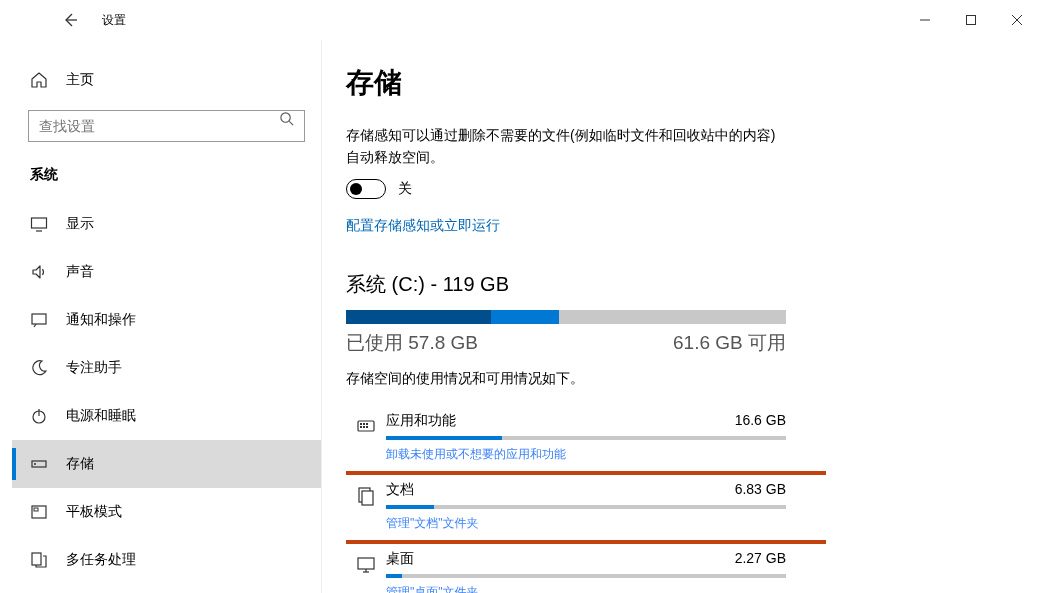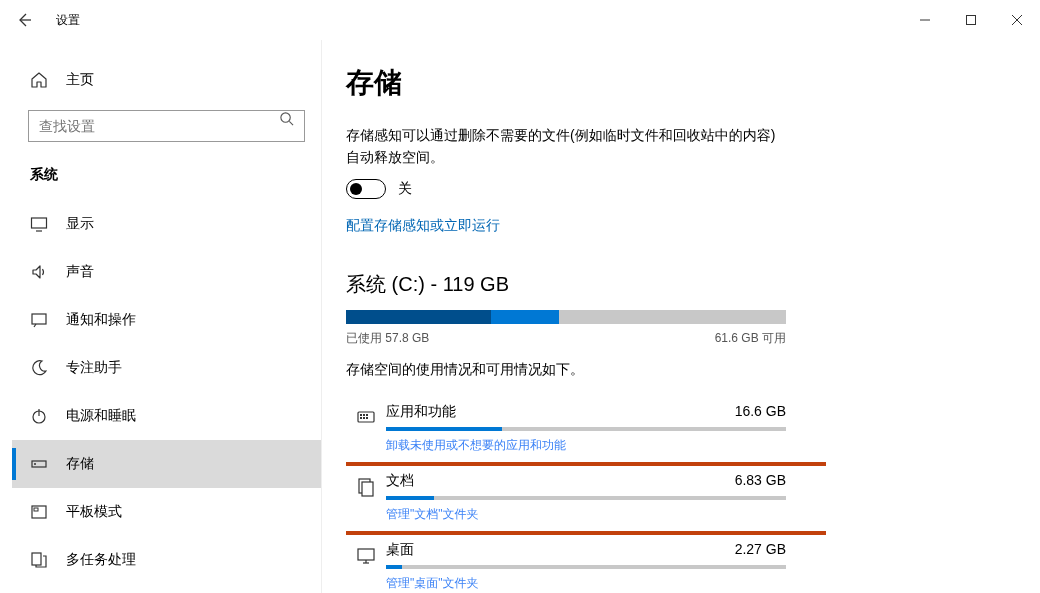--- a/index.html
+++ b/index.html
@@ -1,19 +1,19 @@
 <!DOCTYPE html>
 <html><head>
 <meta charset="utf-8">
 <style>
   * { margin: 0; padding: 0; box-sizing: border-box; font-family: "Microsoft YaHei", "Segoe UI", sans-serif; }
   body { width: 1040px; height: 593px; overflow: hidden; background: #fff; color: #000; font-size: 14px; }
 
   
-  .titlebar { height: 40px; display: flex; align-items: center; }
+  .titlebar { height: 40px; display: flex; align-items: center; padding-left: 46px; }
   .titlebar .back { width: 48px; height: 40px; display:flex; align-items:center; justify-content:center; color:#666; }
   .titlebar .app-title { font-size: 12px; padding-left: 8px; }
   .titlebar .spacer { flex: 1; }
   .winbtn { width: 46px; height: 40px; display:flex; align-items:center; justify-content:center; color:#333; }
   .winbtn svg { display:block; }
 
   
   .leftpane { position:absolute; top:40px; left:12px; width:310px; height:553px; background:#fff; border-right:1px solid #eee; padding-top:20px; }
   .home-row { display:flex; align-items:center; height:40px; padding-left:18px; gap:18px; font-size:14px; }
   .home-icon { width:18px; height:18px; display:flex; align-items:center; justify-content:center; }
@@ -47,21 +47,21 @@
 
   .link { color:#0066b4; font-size:14px; cursor:pointer; margin-bottom:36px; display:inline-block; }
 
   h2.drive-title { font-size:20px; font-weight:400; margin-bottom:12px; }
 
   .bar-outer { width:440px; height:14px; background:#c8c8c8; display:flex; overflow:hidden; }
   .bar-seg { height:100%; }
   .bar-seg.used1 { background:#004e8c; }
   .bar-seg.used2 { background:#0078d4; }
 
-  .bar-sub { width:440px; display:flex; justify-content:space-between; font-size:12px; color:#555; margin:6px 0 14px 0; }
+  .bar-sub { width:440px; display:flex; justify-content:space-between; font-size:19px; color:#555; margin:6px 0 14px 0; }
 
   .body-text { font-size:14px; margin-bottom:18px; }
 
   .cat { display:flex; width:480px; padding:6px 0 8px 0; border-bottom:4px solid #c2410c; cursor:pointer; }
   .cat .cicn { width:40px; display:flex; align-items:flex-start; justify-content:center; padding-top:4px; color:#333; }
   .cat .cbody { flex:1; }
   .cat .crow1 { display:flex; justify-content:space-between; font-size:14px; padding-right:40px; }
   .cat .cbar { height:4px; background:#c8c8c8; margin:6px 40px 6px 0; position:relative; }
   .cat .cbar .cfill { position:absolute; left:0; top:0; bottom:0; background:#0078d4; }
   .cat .chint { font-size:12px; color:#3b82f6; }

